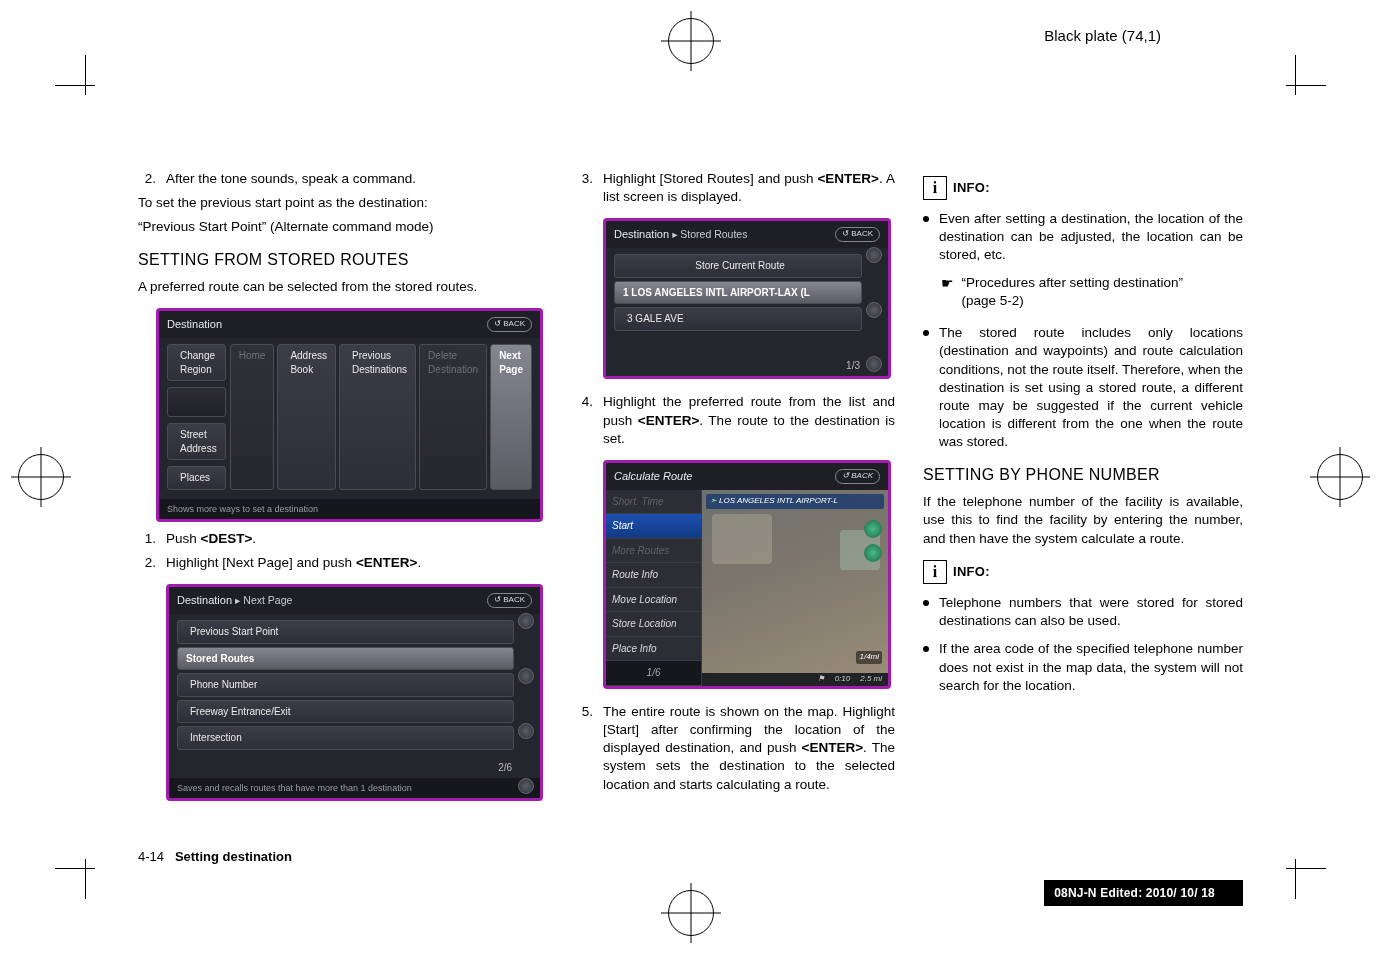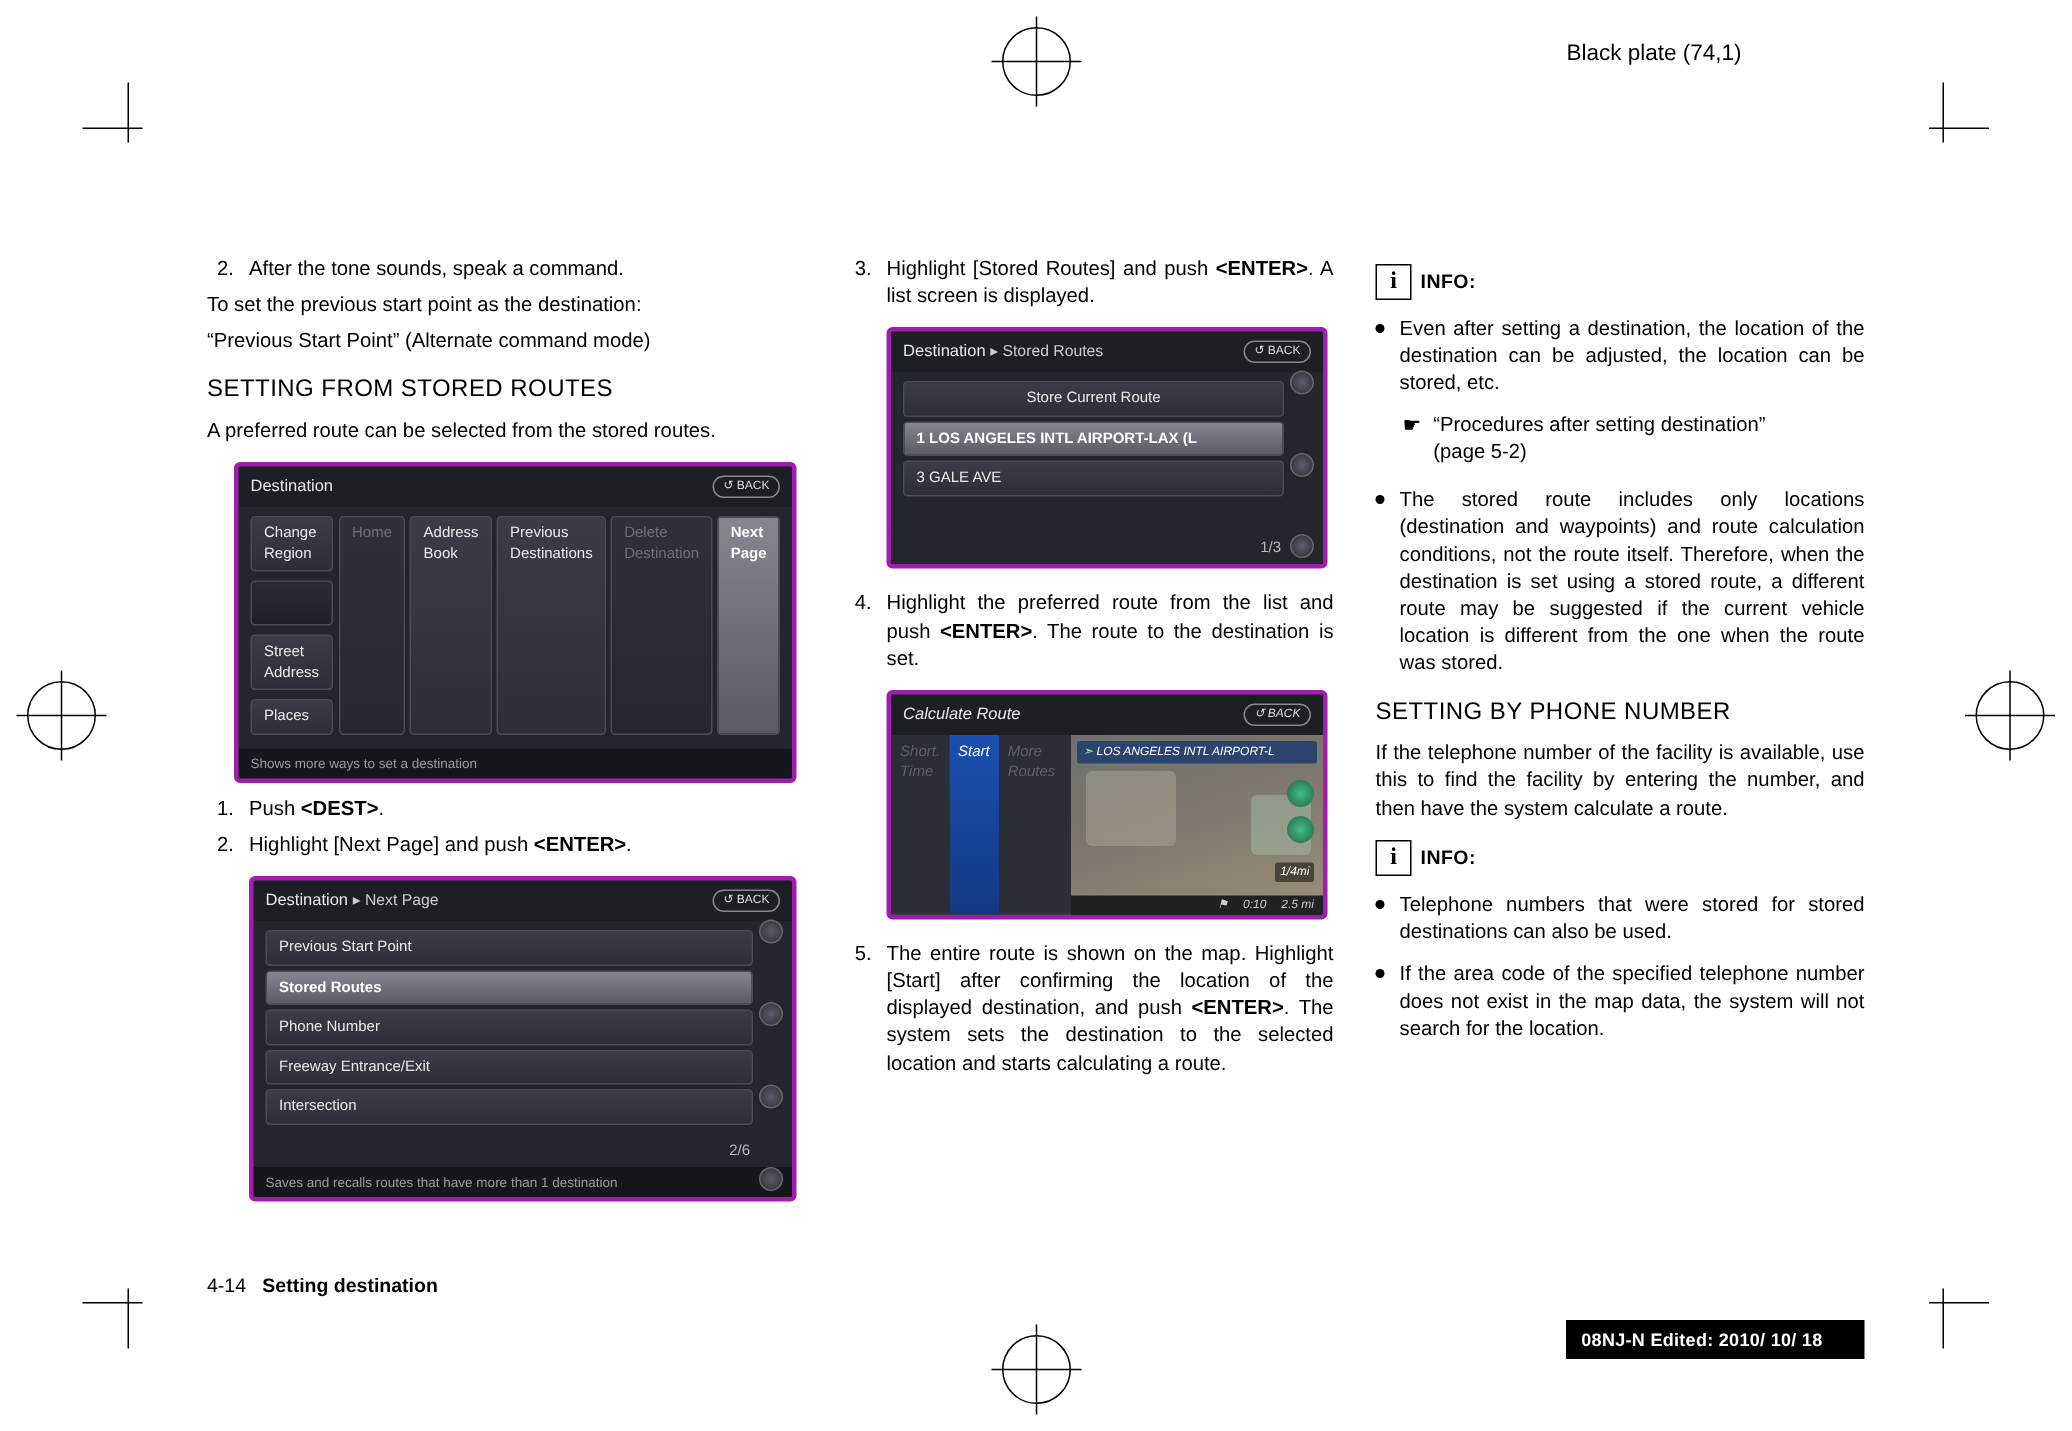--- a/index.html
+++ b/index.html
@@ -115,21 +115,21 @@
   }
   .ss-row.hi {
     background: linear-gradient(#848690,#5a5c64);
     color: #fff;
     font-weight: bold;
   }
   .ss-row.dim {
     background: linear-gradient(#2f3038,#262830);
     color: #6e7078;
   }
-  .ss-row.mid { background: linear-gradient(#3b3d46,#2d2f38); }
+  .ss-row.mid { background: linear-gradient(#3b3d46,#2d2f38); padding-left: 12px; }
   .ss-split { display: flex; gap: 4px; }
   .ss-split .left { flex: 1.1; display:flex; flex-direction:column; gap:3px;}
   .ss-split .right { flex: 1; display:flex; flex-direction:row; gap:3px;}
   .ss-hint {
     background: #15171c;
     color: #9a9ca2;
     font-size: 9px;
     padding: 4px 8px;
   }
   .ss-pager {
@@ -149,22 +149,22 @@
     border:1px solid #666;
   }
   .ss-wrap{ position:relative; }
   .ss-row.blank { background: #24262e; border-color: transparent; height:14px; }
 
   .ss-map {
     display:flex;
     background:#1d1f25;
   }
   .ss-map .menu {
-    width: 120px;
-    display:flex; flex-direction:row;
+    width: 96px;
+    display:flex; flex-direction:column;
     border-right:1px solid #3a3c44;
   }
   .ss-map .menu div {
     padding: 5px 6px;
     border-bottom:1px solid #3a3c44;
     background:#2c2e36;
     color:#dadada;
   }
   .ss-map .menu div.sel { background: linear-gradient(#1b4fb0,#123a82); color:#fff; }
   .ss-map .menu div.dim { color:#5e6068; }

